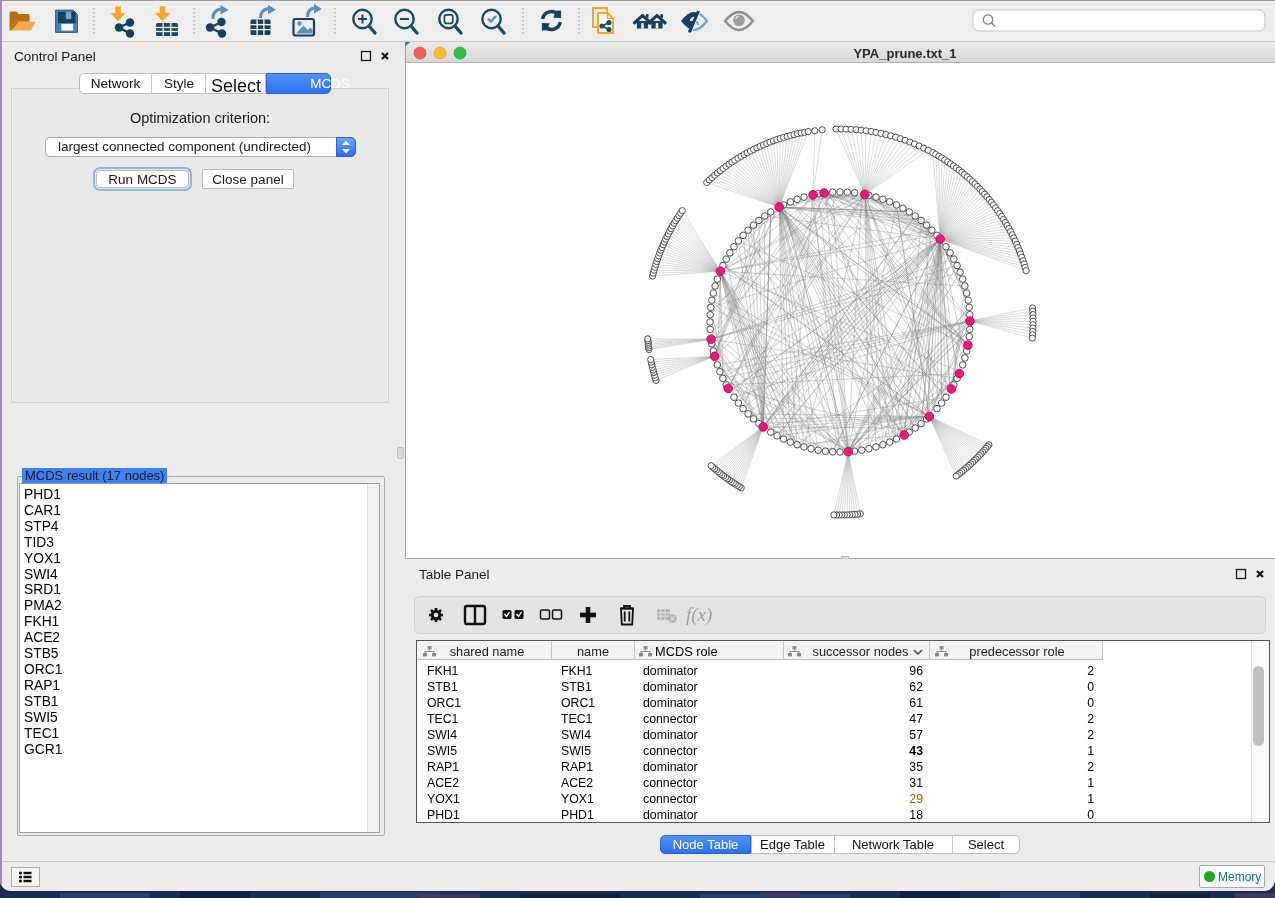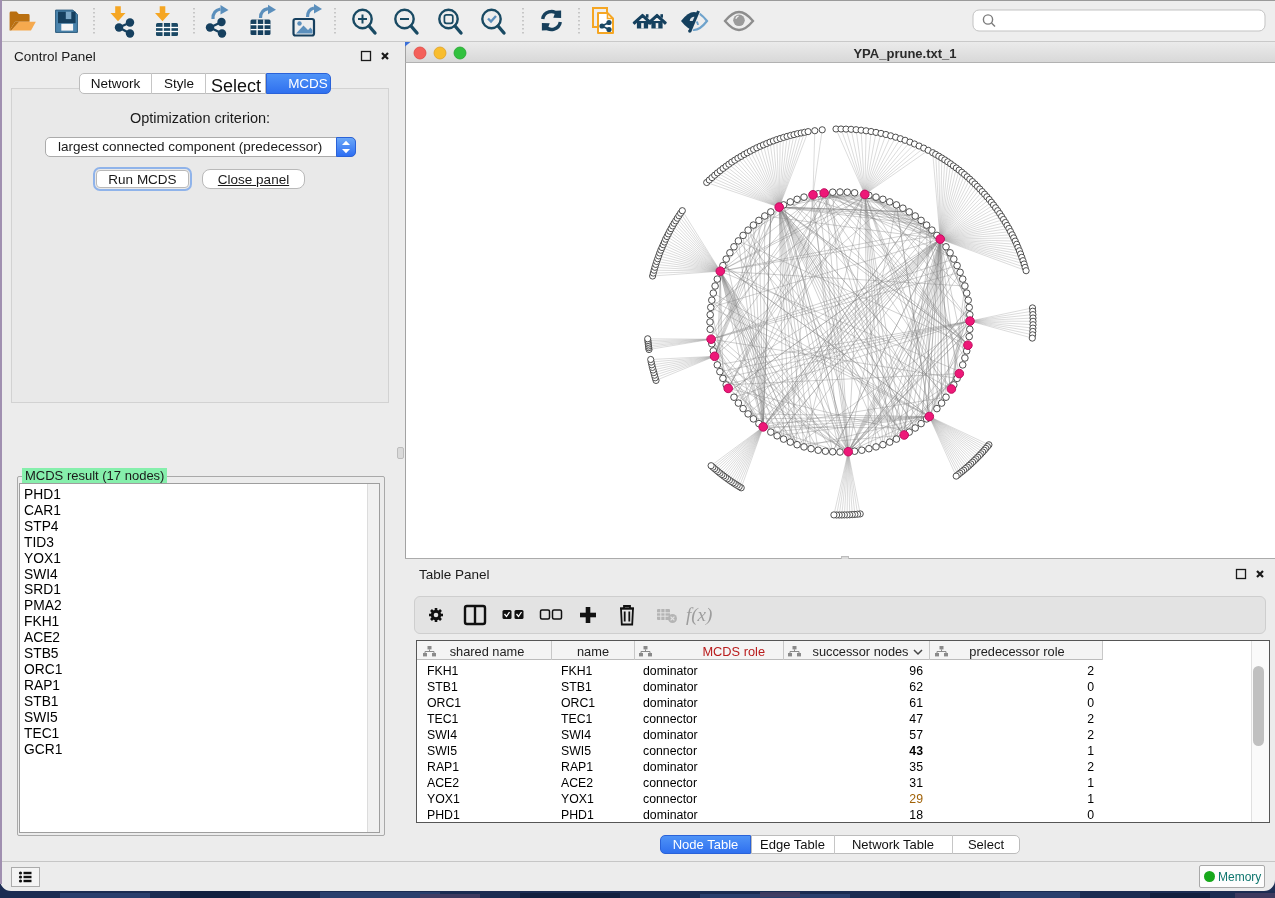--- a/index.html
+++ b/index.html
@@ -190,38 +190,38 @@
 <div class="abs" style="left:11px;top:88px;width:378px;height:315px;background:#e9e9e9;border:1px solid #d2d2d2;"></div>
 
 <div class="abs" style="left:79px;top:73px;width:252px;height:21px;">
   <div class="abs" style="left:0;top:0;width:187px;height:21px;background:#ffffff;border:1px solid #bcbcbc;border-radius:5px 0 0 5px;"></div>
   <div class="abs" style="left:72px;top:0;width:1px;height:21px;background:#c6c6c6;"></div>
   <div class="abs" style="left:126px;top:0;width:1px;height:21px;background:#c6c6c6;"></div>
   <div class="abs" style="left:187px;top:0;width:65px;height:21px;background:linear-gradient(#4f93f7,#2f70ef);border:1px solid #2a62d8;border-radius:0 5px 5px 0;"></div>
   <div class="abs" style="left:0;top:3px;width:73px;text-align:center;font-size:13.5px;color:#111;">Network</div>
   <div class="abs" style="left:73px;top:3px;width:54px;text-align:center;font-size:13.5px;color:#111;">Style</div>
   <div class="abs" style="left:127px;top:3px;width:60px;text-align:center;font-size:18px;color:#111;">Select</div>
-  <div class="abs" style="left:187px;top:3px;width:84px;text-align:center;font-size:13.5px;color:#fff;">MCDS</div>
+  <div class="abs" style="left:187px;top:3px;width:84px;text-align:right;font-size:13.5px;color:#fff;">MCDS</div>
 </div>
 <div class="abs" style="left:0;top:110px;width:400px;text-align:center;font-size:14.5px;color:#1a1a1a;">Optimization criterion:</div>
 
 <div class="abs" style="left:45px;top:137px;width:311px;height:20px;background:#ffffff;border:1px solid #ababab;border-radius:5px;"></div>
 <div class="abs" style="left:336px;top:137px;width:20px;height:20px;background:linear-gradient(#6aa7f8,#2e6ef2);border:1px solid #2a62d8;border-radius:0 5px 5px 0;"></div>
 <svg class="abs" style="left:336px;top:137px" width="20" height="20" viewBox="0 0 20 20">
   <path d="M 6,8 L 10,3.8 L 14,8 Z" fill="#ffffff"></path>
   <path d="M 6,12 L 10,16.2 L 14,12 Z" fill="#ffffff"></path>
 </svg>
-<div class="abs" style="left:58px;top:139px;font-size:13.5px;color:#1a1a1a;">largest connected component (predecessor)</div>
+<div class="abs" style="left:58px;top:139px;font-size:13.5px;color:#1a1a1a;">largest connected component (undirected)</div>
 
 <div class="abs" style="left:93px;top:167px;width:99px;height:24px;border:2.5px solid #8fb3ea;border-radius:7px;"></div>
 <div class="abs" style="left:96px;top:170px;width:93px;height:18px;background:#ffffff;border:1px solid #b9b9b9;border-radius:4px;text-align:center;font-size:13.5px;color:#1a1a1a;line-height:17px;">Run MCDS</div>
-<div class="abs" style="left:202px;top:169px;width:103px;height:20px;background:#ffffff;border:1px solid #b9b9b9;border-radius:8px;text-align:center;font-size:13.5px;color:#1a1a1a;line-height:19px;text-decoration:underline;">Close panel</div>
+<div class="abs" style="left:202px;top:169px;width:92px;height:20px;background:#ffffff;border:1px solid #b9b9b9;border-radius:1px;text-align:center;font-size:13.5px;color:#1a1a1a;line-height:19px;">Close panel</div>
 
 <div class="abs" style="left:17px;top:476px;width:368px;height:360px;border:1px solid #a9a9a9;border-radius:2px;"></div>
-<div class="abs" style="left:22px;top:468px;background:#86efac;padding:0 3px;font-size:13px;color:#1a1a1a;">MCDS result (17 nodes)</div>
+<div class="abs" style="left:22px;top:468px;background:#3b82f6;padding:0 3px;font-size:13px;color:#1a1a1a;">MCDS result (17 nodes)</div>
 <div class="abs" style="left:19px;top:483px;width:361px;height:350px;background:#ffffff;border:1px solid #9e9e9e;"></div>
 <div class="abs" style="left:367px;top:484px;width:12px;height:348px;background:#f1f1f1;border-left:1px solid #dcdcdc;"></div>
 <div class="abs" style="left:24px;top:487px;font-size:13.8px;color:#000;line-height:15.9px;">PHD1<br>CAR1<br>STP4<br>TID3<br>YOX1<br>SWI4<br>SRD1<br>PMA2<br>FKH1<br>ACE2<br>STB5<br>ORC1<br>RAP1<br>STB1<br>SWI5<br>TEC1<br>GCR1</div>
 
 <div class="abs" style="left:397px;top:447px;width:7px;height:12px;background:#dadada;border:1px solid #bdbdbd;border-radius:2px;"></div>
 
 <div class="abs" style="left:405px;top:42px;width:870px;height:517px;background:#ffffff;border-left:1px solid #a2a2a2;"></div>
 <div class="abs" style="left:405px;top:42px;width:870px;height:21px;background:linear-gradient(#ebebeb,#d8d8d8);border-left:1px solid #a2a2a2;border-bottom:1px solid #b2b2b2;"></div>
 <svg class="abs" style="left:405px;top:42px" width="870" height="21" viewBox="0 0 870 21">
   <path d="M 0,0 L 5.5,0 L 0,4.5 Z" fill="#3a6fd8"></path>
@@ -1104,21 +1104,21 @@
     <path d="M 6.5,3.4 L 6.5,5.5 M 2,7 L 2,5.5 L 11,5.5 L 11,7" stroke="#8a8a8a" fill="none"></path>
   </svg>
 <svg class="abs" style="left:935px;top:646px" width="13" height="11" viewBox="0 0 13 11">
     <rect x="4.5" y="0" width="4" height="3.4" fill="#8a8a8a"></rect>
     <rect x="0" y="7" width="4" height="3.4" fill="#8a8a8a"></rect>
     <rect x="9" y="7" width="4" height="3.4" fill="#8a8a8a"></rect>
     <path d="M 6.5,3.4 L 6.5,5.5 M 2,7 L 2,5.5 L 11,5.5 L 11,7" stroke="#8a8a8a" fill="none"></path>
   </svg>
 <div class="abs" style="left:432px;top:644px;width:110px;text-align:center;font-size:12.8px;color:#222;">shared name</div>
 <div class="abs" style="left:552px;top:644px;width:82px;text-align:center;font-size:12.8px;color:#222;">name</div>
-<div class="abs" style="left:655px;top:644px;width:110px;text-align:right;font-size:12.8px;color:#b91c1c;">MCDS role</div>
+<div class="abs" style="left:655px;top:644px;width:110px;text-align:left;font-size:12.8px;color:#000000;">MCDS role</div>
 <div class="abs" style="left:808px;top:644px;width:105px;text-align:center;font-size:12.8px;color:#222;">successor nodes</div>
 <div class="abs" style="left:952px;top:644px;width:130px;text-align:center;font-size:12.8px;color:#222;">predecessor role</div>
 <svg class="abs" style="left:912px;top:648px" width="12" height="8" viewBox="0 0 12 8">
     <path d="M 2,2 L 6,6 L 10,2" stroke="#444" stroke-width="1.5" fill="none"></path>
   </svg>
 <div class="abs" style="left:551px;top:641px;width:1px;height:19px;background:#c8c8c8;"></div>
 <div class="abs" style="left:634px;top:641px;width:1px;height:19px;background:#c8c8c8;"></div>
 <div class="abs" style="left:783px;top:641px;width:1px;height:19px;background:#c8c8c8;"></div>
 <div class="abs" style="left:929px;top:641px;width:1px;height:19px;background:#c8c8c8;"></div>
 <div class="abs" style="left:1102px;top:641px;width:1px;height:19px;background:#c8c8c8;"></div>

